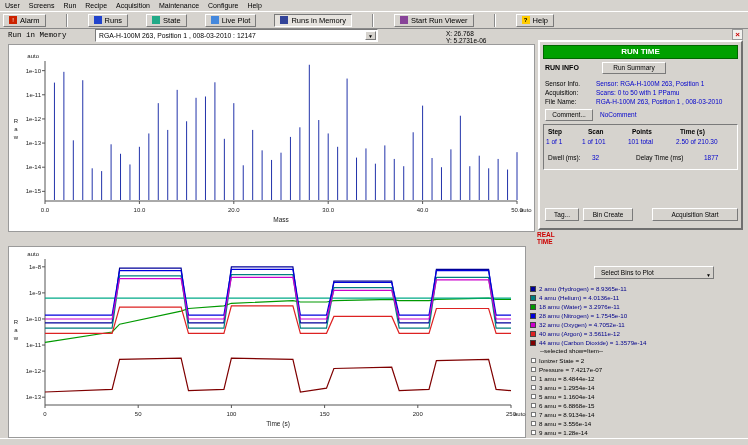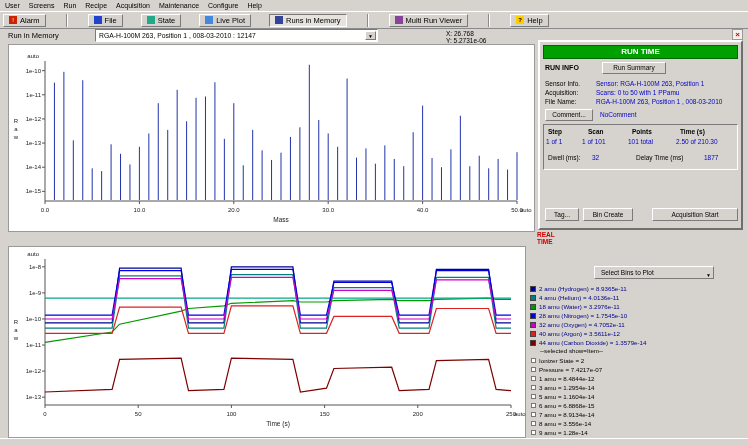--- a/index.html
+++ b/index.html
@@ -34,21 +34,21 @@
   .tb-icon { width:8px; height:8px; display:inline-block; font-size:6px; line-height:8px; text-align:center; color:#fff; }
   .icon-alarm { background:#cc2200; }
   .icon-main { background:#2244cc; }
   .icon-sensor { background:#22aa88; }
   .icon-livedata { background:#4488dd; }
   .icon-rim { background:#334499; }
   .icon-multirun { background:#884499; }
   .icon-help { background:#ffcc00; color:#000; font-weight:bold; }
   .tb-sep { width:2px; height:13px; border-left:1px solid #8a8a8a; border-right:1px solid #ffffff; margin:0 2px; }
   
-  .runrow-label { position:absolute; left:8px; top:31px; font-size:7.5px; }
+  .runrow-label { position:absolute; left:8px; top:31px; font-size:7.5px;font-family:Liberation Mono, monospace; }
   .combo {
     position:absolute; left:95px; top:29px; width:283px; height:13px;
     background:#ffffff; border:1px solid; border-color:#7a7a7a #ffffff #ffffff #7a7a7a;
     font-size:6.8px; line-height:11px; padding-left:3px; white-space:nowrap; overflow:hidden;
   }
   .combo-arrow {
     position:absolute; right:1px; top:1px; width:11px; height:9px;
     background:#d6d3ce; border:1px solid; border-color:#ffffff #7a7a7a #7a7a7a #ffffff;
     font-size:5px; line-height:9px; text-align:center; color:#000;
   }
@@ -126,38 +126,38 @@
 </div>
 
 <div class="toolbar">
   <div class="tb-btn">
     <span class="tb-icon icon-alarm">!</span>
     <span>Alarm</span>
   </div>
   <div class="tb-sep"></div>
   <div class="tb-btn">
     <span class="tb-icon icon-main"></span>
-    <span>File</span>
+    <span>Runs</span>
   </div>
   <div class="tb-btn">
     <span class="tb-icon icon-sensor"></span>
     <span>State</span>
   </div>
   <div class="tb-btn">
     <span class="tb-icon icon-livedata"></span>
     <span>Live Plot</span>
   </div>
   <div class="tb-btn pressed">
     <span class="tb-icon icon-rim"></span>
     <span>Runs in Memory</span>
   </div>
   <div class="tb-sep"></div>
   <div class="tb-btn">
     <span class="tb-icon icon-multirun"></span>
-    <span>Multi Run Viewer</span>
+    <span>Start Run Viewer</span>
   </div>
   <div class="tb-sep"></div>
   <div class="tb-btn">
     <span class="tb-icon icon-help">?</span>
     <span>Help</span>
   </div>
 </div>
 
 <div class="runrow-label">Run in Memory</div>
 <div class="combo">

